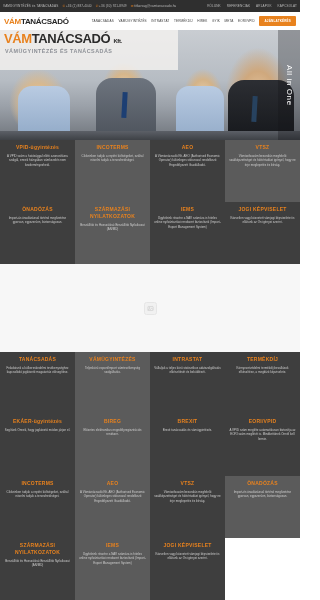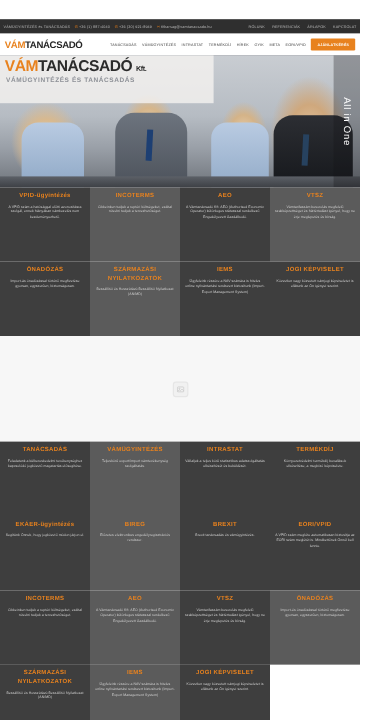--- a/index.html
+++ b/index.html
@@ -2,21 +2,21 @@
 <html><head>
 <meta charset="utf-8">
 <style>
   * { box-sizing: border-box; margin: 0; padding: 0; }
   html, body {
     width: 300px; height: 600px;
     font-family: "Liberation Sans", sans-serif;
     background: #ffffff;
     overflow: hidden;
   }
-  #page { position: relative; width: 300px; height: 466px; margin-top: 16px; }
+  #page { position: relative; width: 300px; height: 466px; }
 
   
   .topbar {
     height: 12px; background: #2f2f2f; color: #b9b9b9;
     display: flex; align-items: center; justify-content: space-between;
     padding: 0 3px; font-size: 3.1px; letter-spacing: .12px;
   }
   .topbar-left, .topbar-right { display: flex; align-items: center; gap: 4px; }
   .topbar-right { gap: 6px; }
   .tb-item { white-space: nowrap; }

